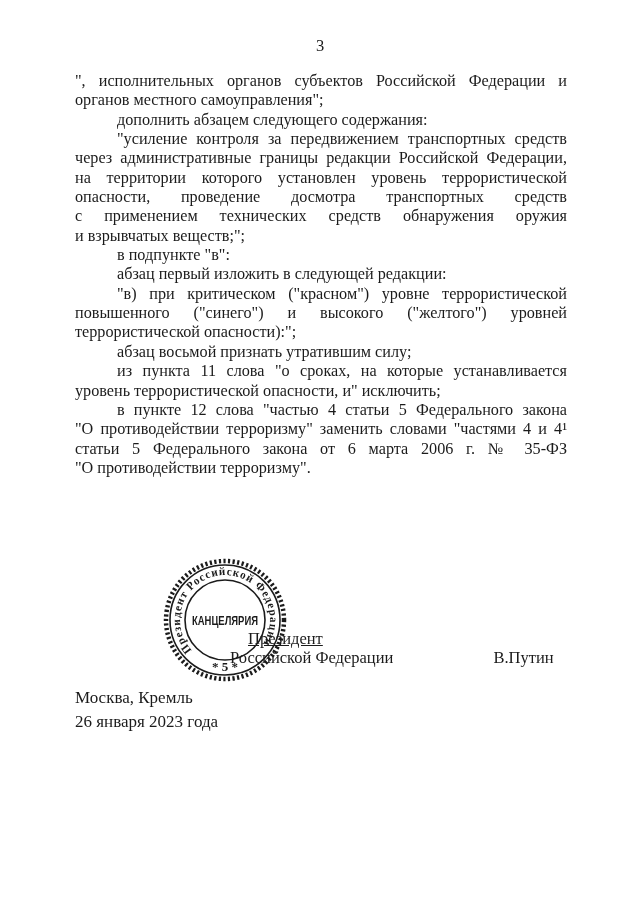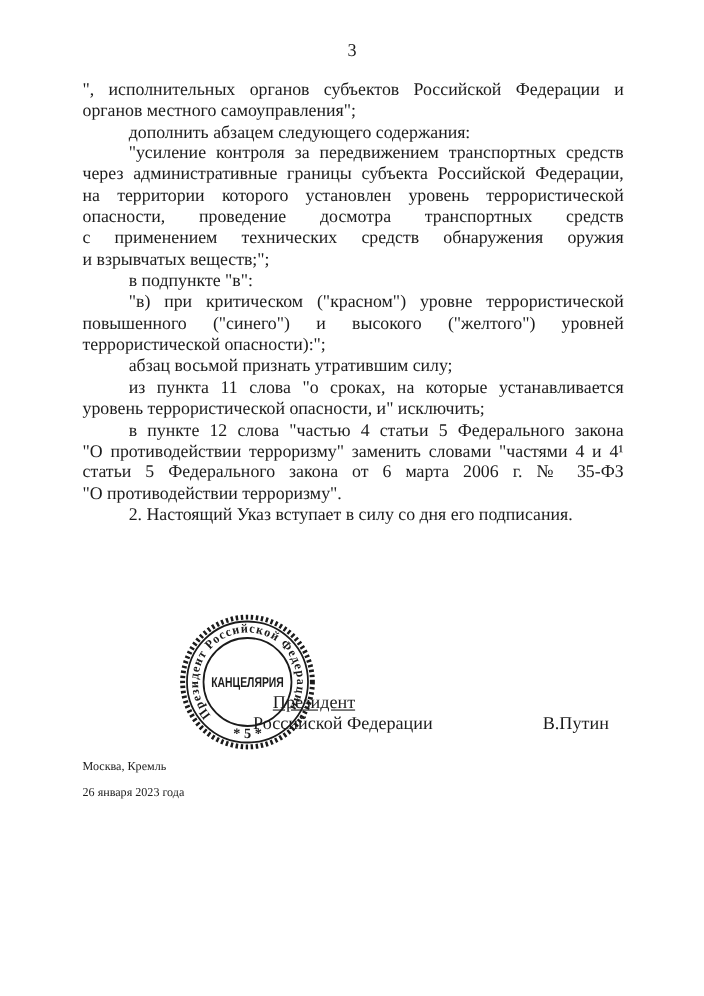--- a/index.html
+++ b/index.html
@@ -38,51 +38,51 @@
     position: absolute; left: 230px; top: 630px;
     font-size: 16.5px; line-height: 18.5px;
     white-space: nowrap;
   }
   .sig-title-1 { margin-left: 18px; text-decoration: underline; }
   .sig-row { display: flex; align-items: flex-end; gap: 35px; }
   .sig-gap { display: inline-block; width: 30px; }
 
   .footer {
     position: absolute; left: 75px; top: 686px;
-    font-size: 11px; line-height: 23.5px;
+    font-size: 17px; line-height: 23.5px;
     white-space: nowrap;
   }
 </style>
 </head>
 <body>
 
 <div class="page-number">3</div>
 
 <div class="doc-body">
     <div class="line just">", исполнительных органов субъектов Российской Федерации и</div>
     <div class="line">органов местного самоуправления";</div>
     <div class="line ind">дополнить абзацем следующего содержания:</div>
     <div class="line ind just">"усиление контроля за передвижением транспортных средств</div>
-    <div class="line just">через административные границы субъекта Российской Федерации,</div>
+    <div class="line just">через административные границы редакции Российской Федерации,</div>
     <div class="line just">на территории которого установлен уровень террористической</div>
     <div class="line just">опасности, проведение досмотра транспортных средств</div>
     <div class="line just">с применением технических средств обнаружения оружия</div>
     <div class="line">и взрывчатых веществ;";</div>
     <div class="line ind">в подпункте "в":</div>
+    <div class="line ind">абзац первый изложить в следующей редакции:</div>
     <div class="line ind just">"в) при критическом ("красном") уровне террористической</div>
     <div class="line just">повышенного ("синего") и высокого ("желтого") уровней</div>
     <div class="line">террористической опасности):";</div>
     <div class="line ind">абзац восьмой признать утратившим силу;</div>
     <div class="line ind just">из пункта 11 слова "о сроках, на которые устанавливается</div>
     <div class="line">уровень террористической опасности, и" исключить;</div>
     <div class="line ind just">в пункте 12 слова "частью 4 статьи 5 Федерального закона</div>
     <div class="line just">"О противодействии терроризму" заменить словами "частями 4 и 4¹</div>
     <div class="line just">статьи 5 Федерального закона от 6 марта 2006 г. № 35-ФЗ</div>
     <div class="line">"О противодействии терроризму".</div>
-    <div class="line ind">2. Настоящий Указ вступает в силу со дня его подписания.</div>
   </div>
 
 <svg class="stamp-svg" viewBox="0 0 130 130" xmlns="http://www.w3.org/2000/svg">
 
   <circle cx="65" cy="65" r="59" fill="none" stroke="#1b1b1b" stroke-width="4.5" stroke-dasharray="2.2 2.4"></circle>
 
   <circle cx="65" cy="65" r="55" fill="none" stroke="#1b1b1b" stroke-width="1.6"></circle>
 
   <circle cx="65" cy="65" r="40" fill="none" stroke="#1b1b1b" stroke-width="1.6"></circle>
   <defs>

